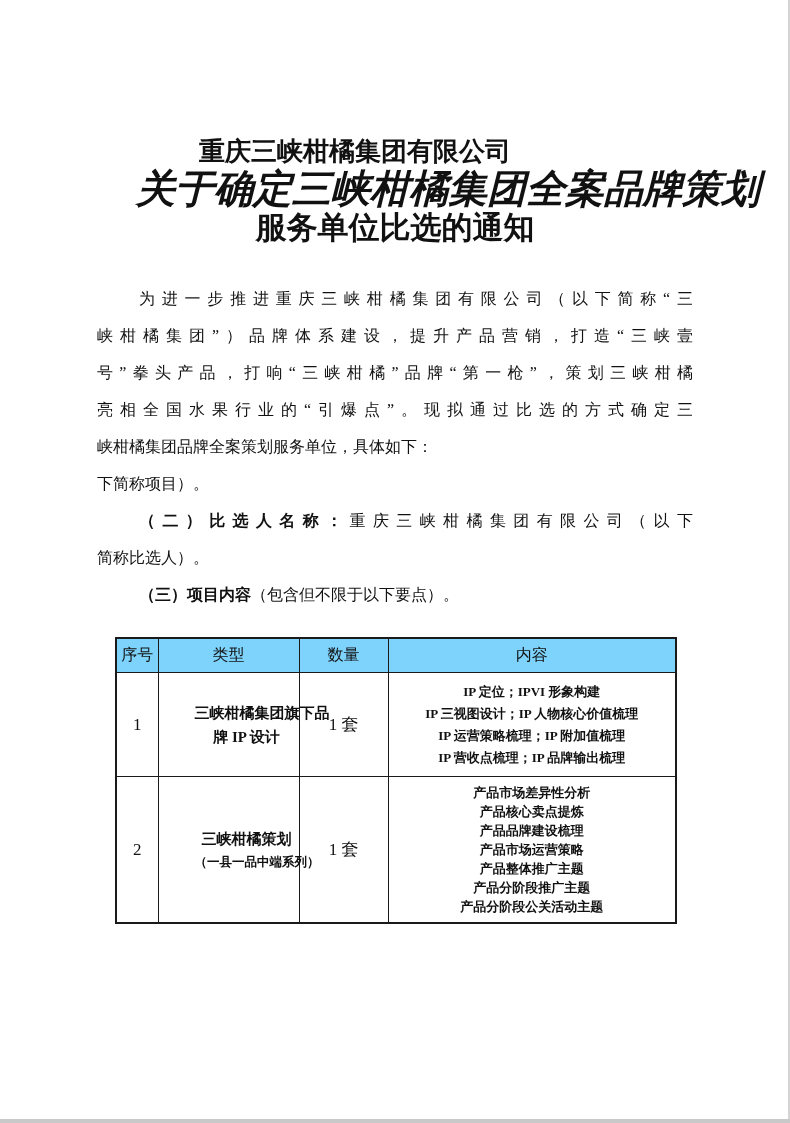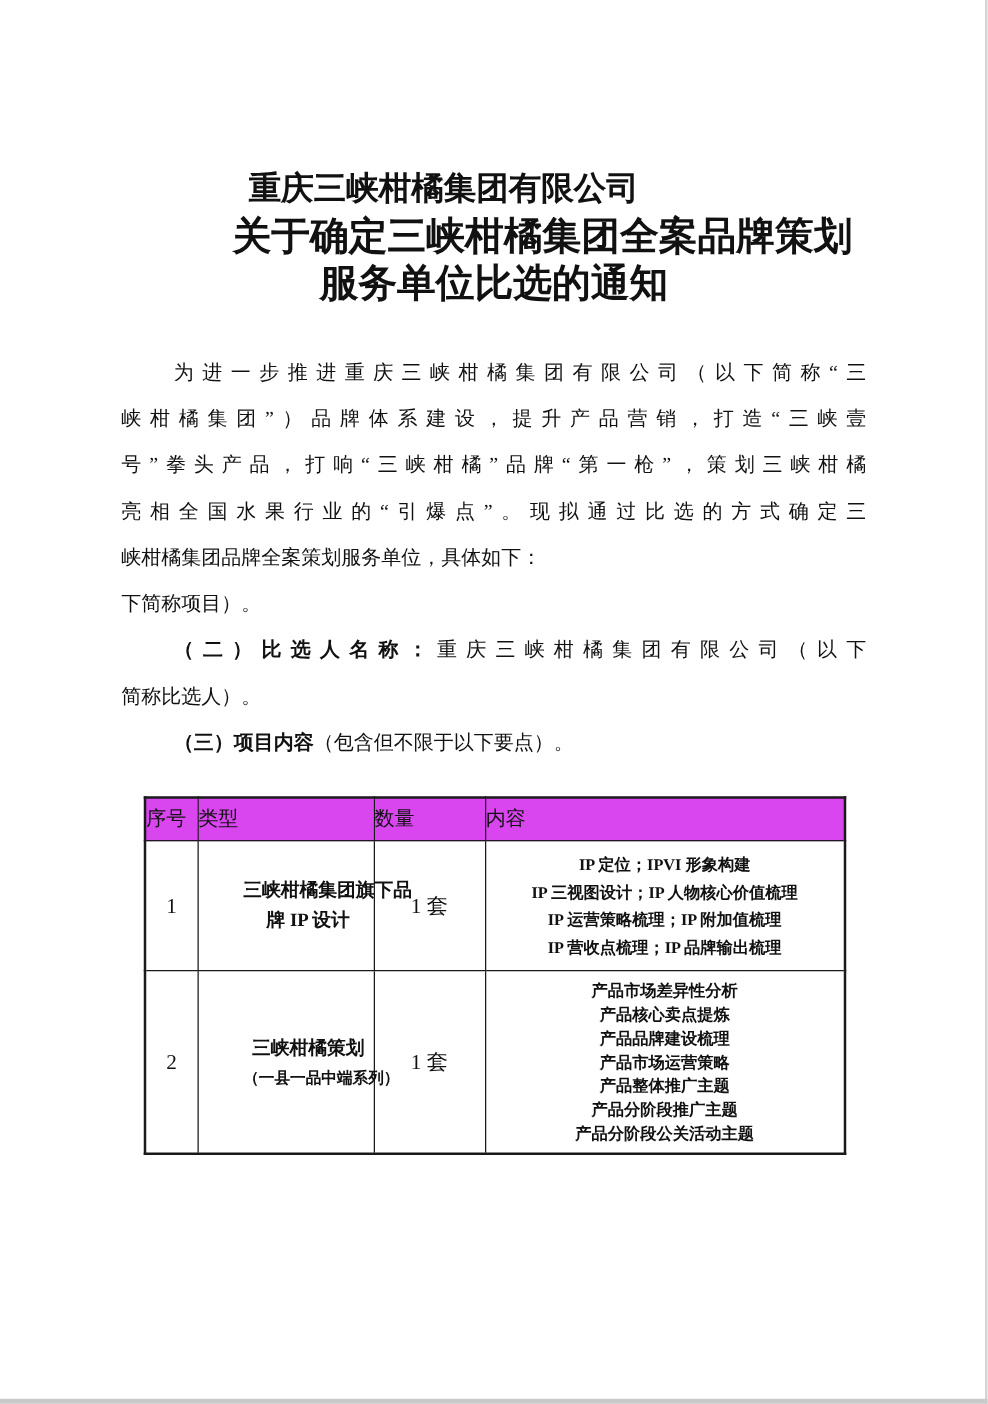--- a/index.html
+++ b/index.html
@@ -12,21 +12,21 @@
   .edge-bottom{position:absolute;left:0;right:0;bottom:0;height:4px;background:#c9c9c9;}
   .edge-right{position:absolute;top:0;right:0;bottom:0;width:2px;background:#d4d4d4;}
 
   
   .title-block{width:596px;}
   .title-line{
     display:block;text-align:center;font-weight:700;line-height:38px;
     font-family:"DejaVu Sans","Liberation Sans",sans-serif;white-space:nowrap;
   }
   .title-line:nth-child(1){font-size:26px;transform:translateX(-40px);margin-top:39px;}
-  .title-line:nth-child(2){font-size:31px;transform:translateX(39px);}
+  .title-line:nth-child(2){font-size:39px;transform:translateX(39px);font-style:italic;}
   .title-line:nth-child(3){font-size:31px;text-align:center;}
 
   
   .body-block{margin-top:34px;width:596px;}
   .bodyline{
     font-size:16px;line-height:37px;
     text-align:justify;text-align-last:justify;
     overflow:hidden;white-space:normal;
   }
   .short{text-align-last:left;}
@@ -40,21 +40,21 @@
   }
 
   
   table.project{
     border-collapse:collapse;table-layout:fixed;
     width:560px;margin:24px 0 0 18px;
     border:2px solid #1a1a1a;
   }
   table.project th,table.project td{border:1px solid #1a1a1a;padding:0;vertical-align:middle;}
   table.project th{
-    height:33px;background:#d946ef;font-size:16px;font-weight:400;text-align:left;
+    height:33px;background:#7dd3fc;font-size:16px;font-weight:400;text-align:center;
   }
   .c-no,.c-qty{font-size:17px;text-align:center;}
   .c-type div{font-size:15px;font-weight:700;line-height:24px;text-align:center;white-space:nowrap;padding-left:36px;}
   .c-content div{font-size:13px;font-weight:700;text-align:center;white-space:nowrap;}
   tr.r1 td{height:103px;}
   tr.r2 td{height:145px;}
   tr.r1 .c-content div{line-height:22px;}
   tr.r2 .c-content div{line-height:19px;}
   tr.r2 .c-type div:nth-child(2){font-size:12.5px;line-height:22px;}
 </style>

